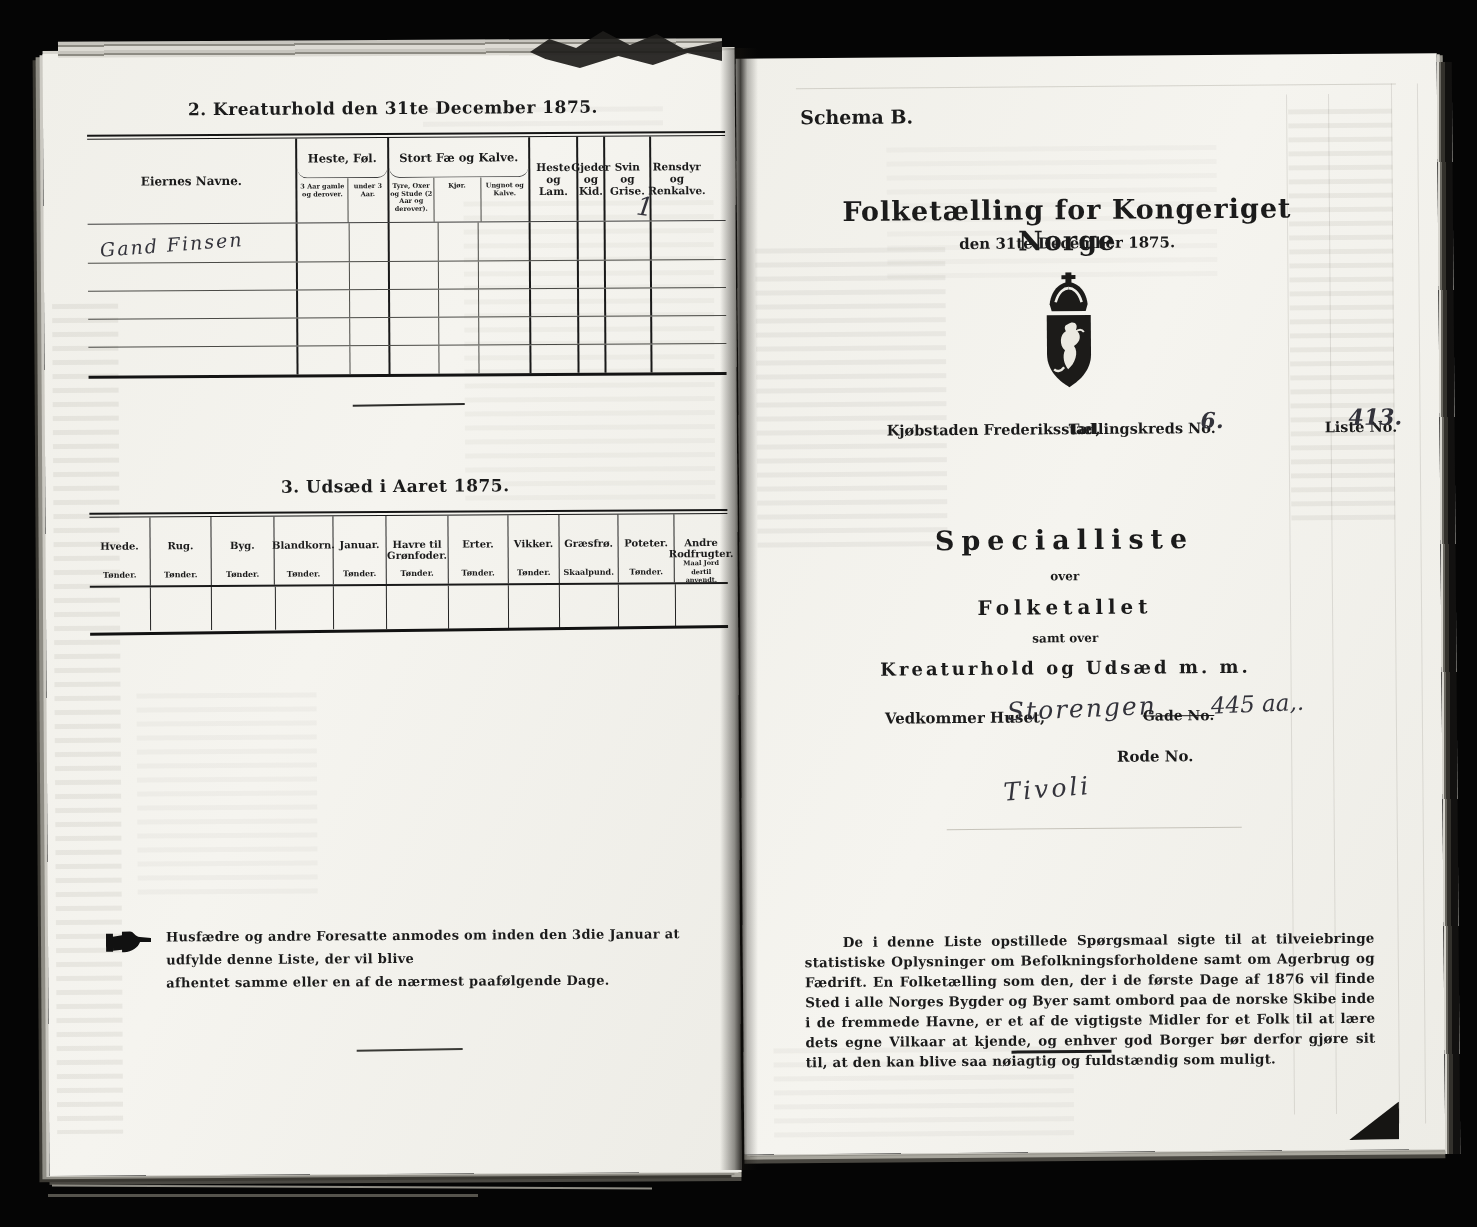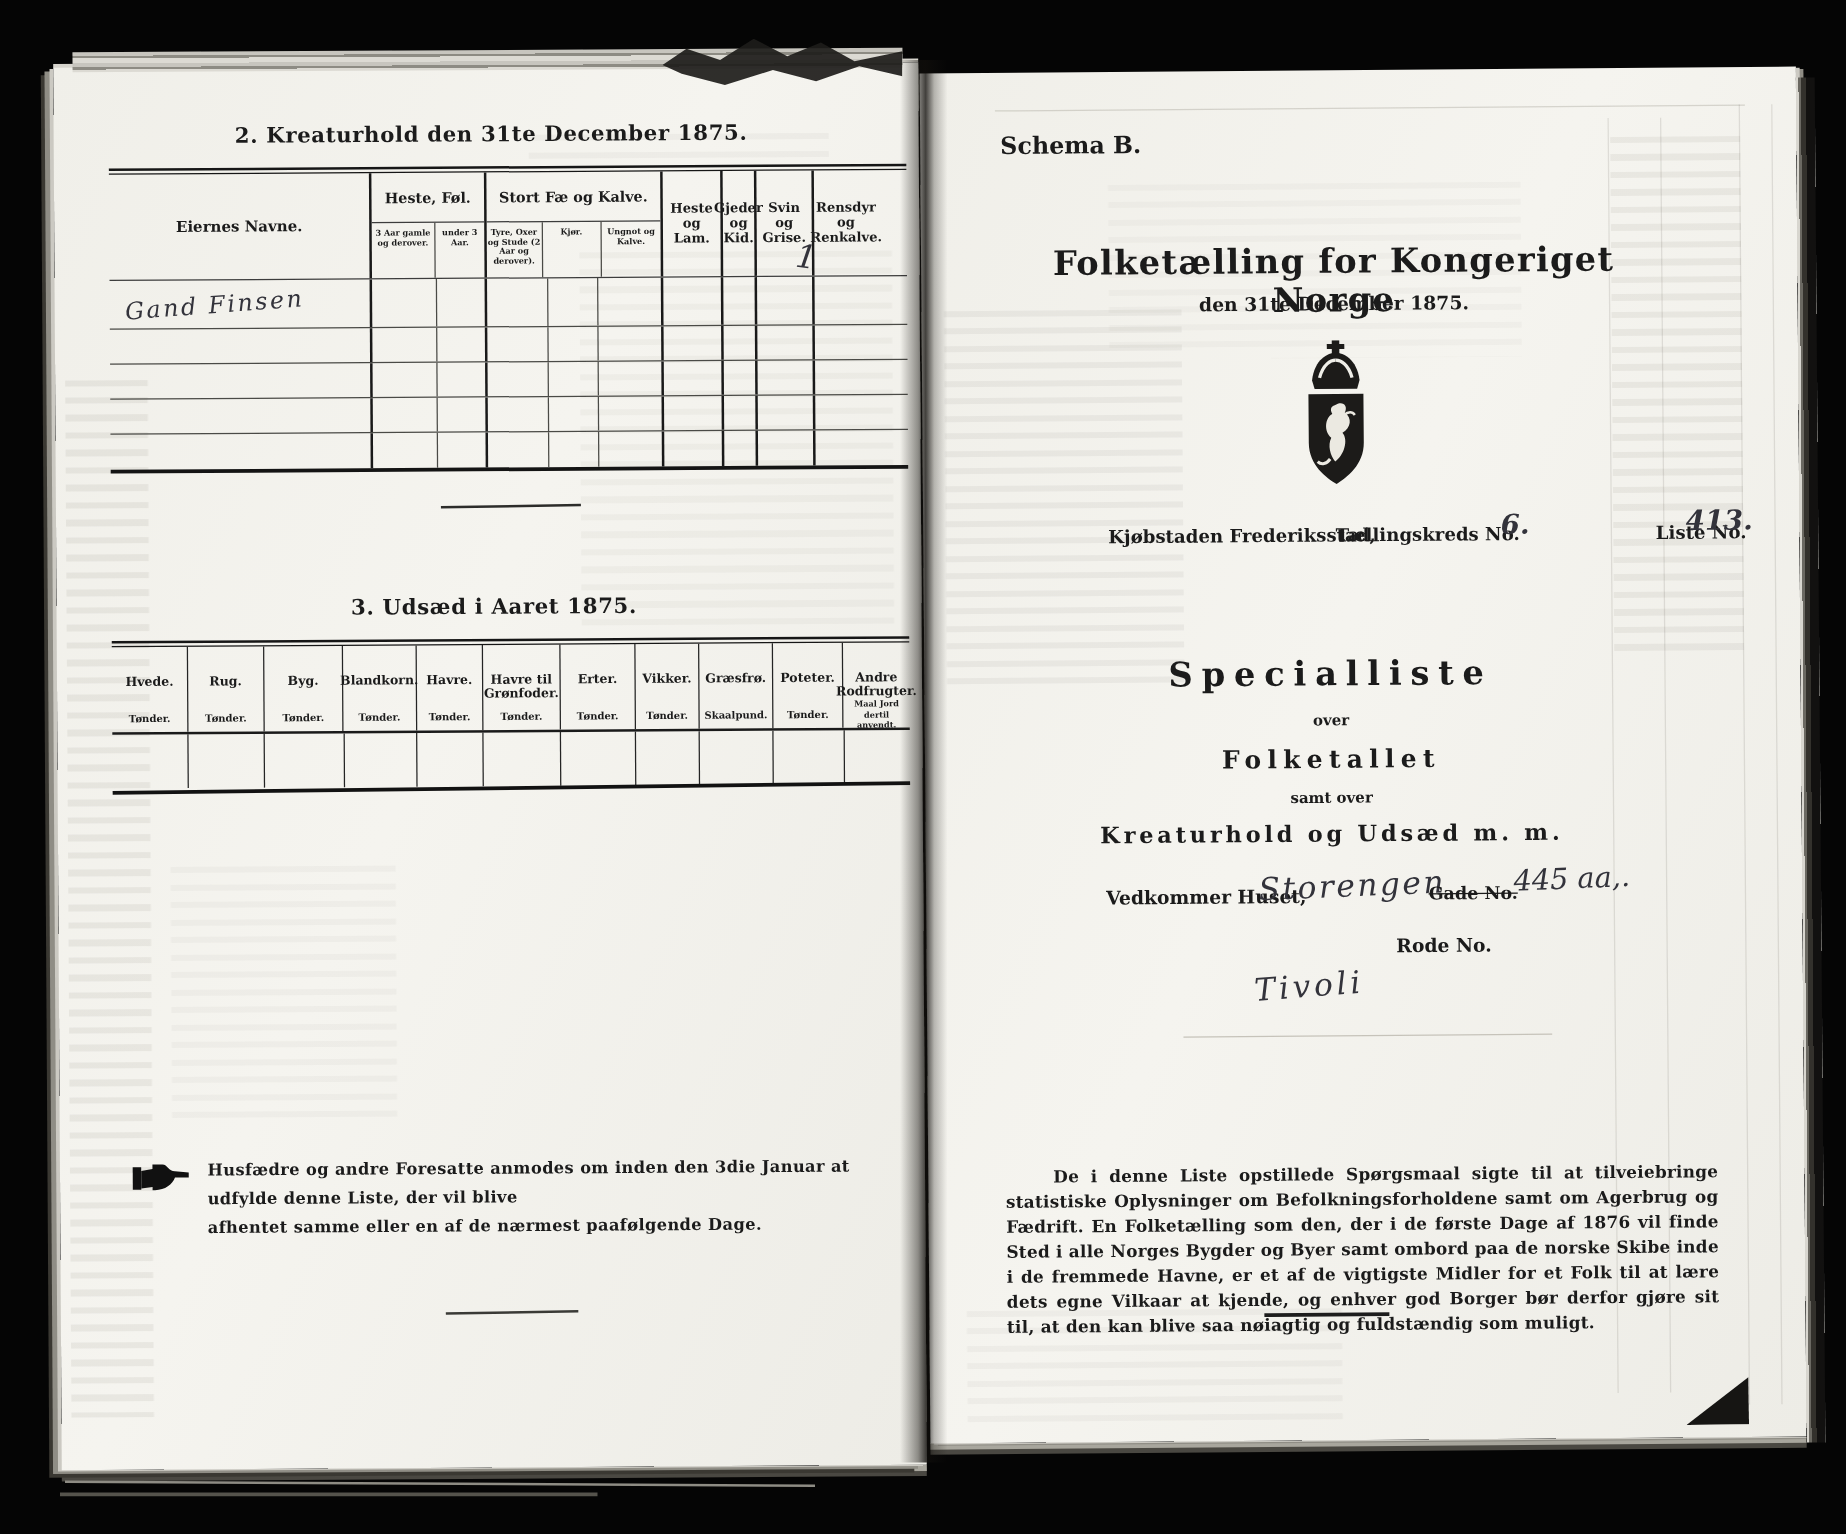--- a/index.html
+++ b/index.html
@@ -61,21 +61,21 @@
 
   .rule-double { border-top:2px solid #161616; }
   .rule-double::before { content:""; display:block; height:1px; background:#161616; margin-top:2px; }
 
   #t2 { position:absolute; left:44px; top:81px; width:638px; }
   .t2-head { display:flex; height:85px; border-bottom:1px solid #3c3c3c; }
   .t2-head .flat { display:flex; align-items:center; justify-content:center; text-align:center;
                    font-weight:bold; font-size:10.5px; line-height:12px; padding:2px; }
   .group { display:flex; flex-direction:column; }
   .g-top { height:40px; display:flex; align-items:center; justify-content:center;
-           font-weight:bold; font-size:11.5px; border-bottom:1px solid #3c3c3c; }
+           font-weight:bold; font-size:11.5px; border-bottom:1px solid #3c3c3c;border-radius:10px; }
   .g-subs { display:flex; flex:1; }
   .g-subs .sub { font-size:6.5px; line-height:7.5px; text-align:center; padding-top:5px;
                  font-weight:bold; overflow:hidden; }
   .t2-row { display:flex; border-bottom:1px solid #4a4a46; }
   .t2-row.r1 { height:39px; } .t2-row.rn { height:28px; }
   .t2-bottom { height:0; border-top:3px solid #141414; }
   .bname{width:210px;border-right:2px solid #191919}
   .bh1{width:52px;border-right:1px solid #4a4a46}
   .bh2{width:40px;border-right:2px solid #191919}
   .bs1{width:49px;border-right:1px solid #4a4a46}
@@ -276,21 +276,21 @@
         </div>
         <div class="t3c w32">
           <span class="nm">Byg.</span>
           <span class="un">Tønder.</span>
         </div>
         <div class="t3c w33">
           <span class="nm">Blandkorn.</span>
           <span class="un">Tønder.</span>
         </div>
         <div class="t3c w34">
-          <span class="nm">Havre.</span>
+          <span class="nm">Januar.</span>
           <span class="un">Tønder.</span>
         </div>
         <div class="t3c w35">
           <span class="nm">Havre til Grønfoder.</span>
           <span class="un">Tønder.</span>
         </div>
         <div class="t3c w36">
           <span class="nm">Erter.</span>
           <span class="un">Tønder.</span>
         </div>

